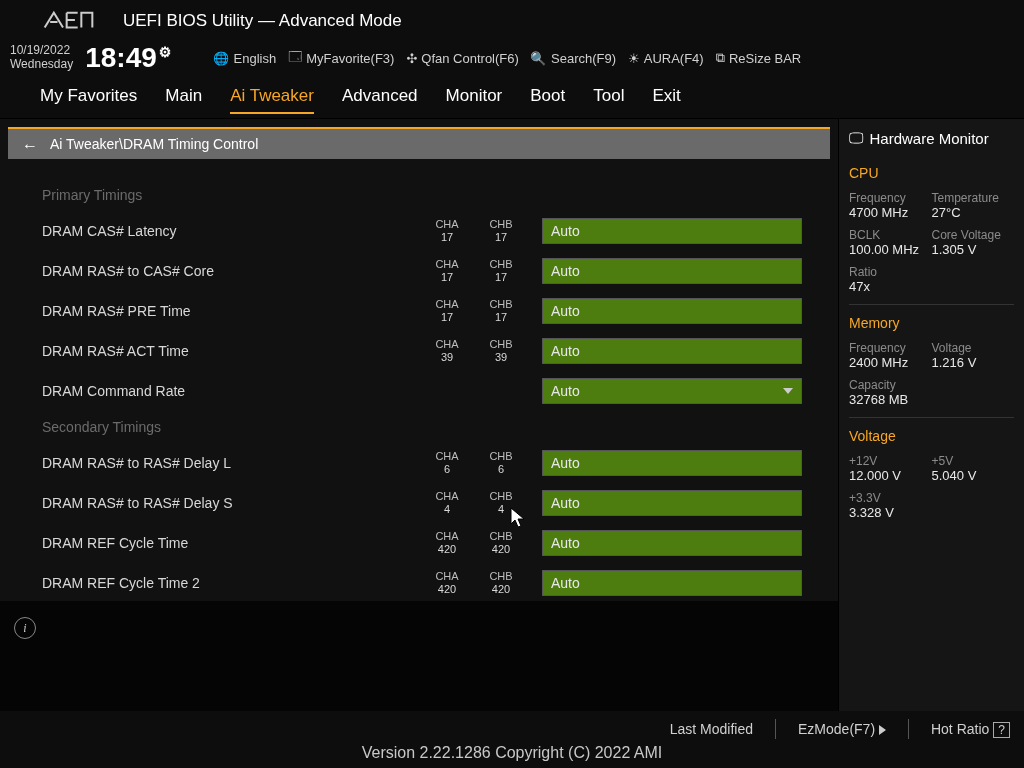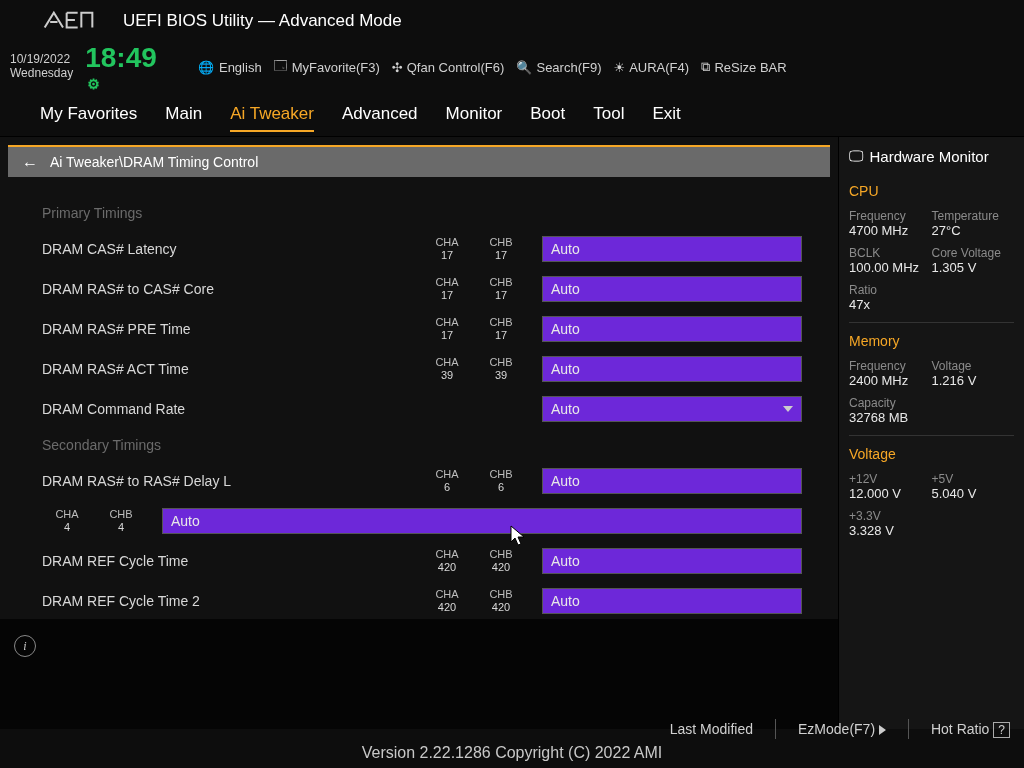--- a/index.html
+++ b/index.html
@@ -7,21 +7,21 @@
 
   
   .titlebar { display: flex; align-items: center; padding: 6px 0; margin-left: 33px; }
   .logo { width: 70px; height: 30px; display:flex; align-items:center; justify-content:center; }
   .logo svg { width: 55px; height: 28px; }
   .title { font-size: 17px; color: #fff; margin-left: 20px; }
 
   
   .infobar { display: flex; align-items: center; padding: 0 10px 6px 10px; gap: 12px; font-size: 13px; }
   .datebox { line-height: 1.15; font-size: 12px; }
-  .timebox { font-size: 28px; font-weight: bold; color: #22c55e; display:flex; align-items:flex-start;flex-direction:column; }
+  .timebox { font-size: 28px; font-weight: bold; color: #ffffff; display:flex; align-items:flex-start; }
   .gear { font-size: 14px; margin-left:2px; margin-top:2px; }
   .toolitem { display: inline-flex; align-items: center; gap: 4px; cursor: pointer; color:#d0d0d0; }
   .toolitem .ic { font-size: 13px; }
 
   
   .tabs { display: flex; gap: 28px; padding: 6px 40px 4px 40px; font-size: 17px; border-bottom: 1px solid #000; }
   .tab { cursor: pointer; color:#fff; padding-bottom:6px; }
   .tab.active { color: #f6a726; border-bottom: 2px solid #f6a726; }
 
   
@@ -32,21 +32,21 @@
   .breadcrumb { display:flex; align-items:center; gap:12px; background:#6a6a6a; color:#fff; padding:6px 14px; margin:8px 8px 0 8px; border-top:2px solid #f6a726; font-size:14px;}
   .breadcrumb .arrow { font-size:16px; }
 
   .settings { padding: 8px 8px 0 8px; margin-top: 12px; }
   .section-label { color:#6b6b6b; font-size:14px; padding:8px 0 8px 34px; }
   .row { display:flex; align-items:center; height:40px; padding-left:34px; padding-right:28px; }
   .row .label { flex: 0 0 380px; color:#d8d8d8; font-size:14px; }
   .chcol { width:50px; text-align:center; font-size:11px; color:#d8d8d8; line-height:1.2; }
   .chcol .hdr { color:#bdbdbd; }
   .chgap { width:4px;}
-  .valfield { flex:1; margin-left:16px; background:#6d28d9; border:1px solid #555; height:26px; display:flex; align-items:center; padding:0 8px; color:#e8e8e8; font-size:14px;}
+  .valfield { flex:1; margin-left:16px; background:#4d7c0f; border:1px solid #555; height:26px; display:flex; align-items:center; padding:0 8px; color:#e8e8e8; font-size:14px;}
   .valfield.dd { justify-content:space-between; }
   .dd-caret { width:0;height:0;border-left:5px solid transparent;border-right:5px solid transparent;border-top:6px solid #ccc;}
 
   .info-strip { position:absolute; left:0; right:0; bottom:0; height:110px; background:#050505; }
   .info-icon { position:absolute; left:14px; top:16px; width:22px; height:22px; border:1px solid #888; border-radius:50%; display:flex; align-items:center; justify-content:center; font-size:12px; color:#ccc; font-style:italic; font-family:serif;}
 
   
   .hwtitle { display:flex; align-items:center; gap:6px; font-size:15px; color:#fff; padding:2px 0 8px 0;}
   .rsec { color:#f6a726; font-size:14px; margin-top:10px; margin-bottom:6px;}
   .rgrid { display:flex; flex-wrap:wrap; }
@@ -214,20 +214,21 @@
           <div class="chgap"></div>
           <div class="chcol">
             <div class="hdr">CHB</div>
             <div>6</div>
           </div>
           <div class="valfield">
             <span>Auto</span>
           </div>
         </div>
         <div class="row">
+          <div class="label">DRAM RAS# to RAS# Delay S</div>
           <div class="chcol">
             <div class="hdr">CHA</div>
             <div>4</div>
           </div>
           <div class="chgap"></div>
           <div class="chcol">
             <div class="hdr">CHB</div>
             <div>4</div>
           </div>
           <div class="valfield">

